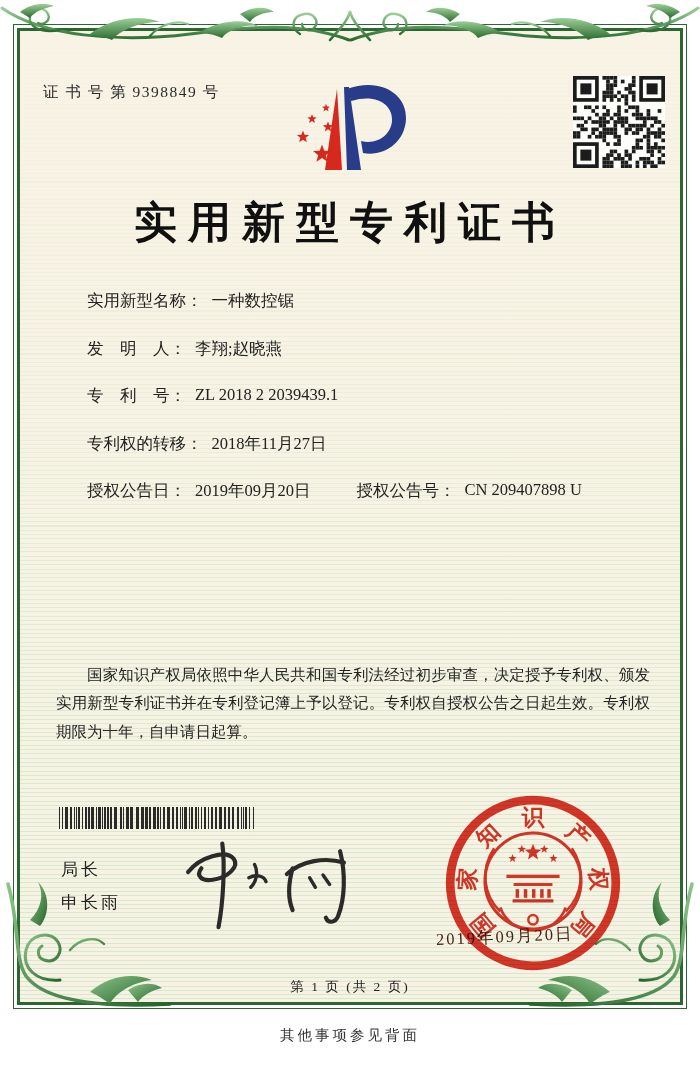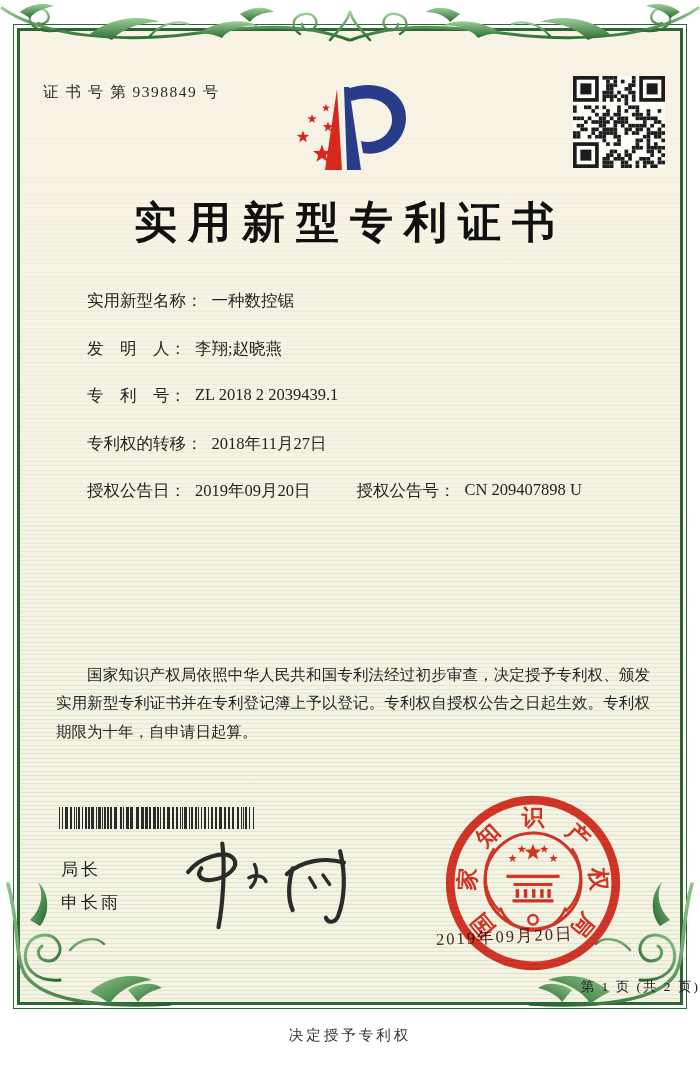--- a/index.html
+++ b/index.html
@@ -20,21 +20,21 @@
          letter-spacing:11px;color:#101010;}
   .fields{left:58px;top:290px;width:596px;}
   .frow{height:47.5px;display:flex;align-items:flex-start;font-size:16.5px;color:#222;margin-left:29px;}
   .flabel{white-space:pre;}
   .fvalue{margin-left:9px;white-space:pre;}
   .grant2{margin-left:46px;font-family:Liberation Serif, serif;}
   .bodytext{left:56px;top:616px;width:594px;font-size:15.5px;line-height:1.83;
             text-align:justify;color:#242424;margin-top:45px;}
   .bodytext p{margin:0;text-indent:2em;}
   .siglabels{left:61px;top:853px;font-size:17px;letter-spacing:3px;line-height:33px;color:#222;}
-  .footer-page{left:0;width:100%;top:978px;text-align:right;font-size:13.5px;letter-spacing:2px;color:#222;}
+  .footer-page{left:0;width:100%;top:978px;text-align:center;font-size:13.5px;letter-spacing:2px;color:#222;}
   .back-note{left:0;width:100%;top:1026px;text-align:center;font-size:14.5px;letter-spacing:3px;color:#333;}
   .seal-date{left:436px;top:926px;font-size:16.5px;letter-spacing:2px;color:#4e221a;
              transform:rotate(-2.5deg);mix-blend-mode:multiply;}
   .seal-svg{mix-blend-mode:multiply;}
   svg{display:block;}
 </style>
 </head>
 <body>
 
 <div class="page">
@@ -466,15 +466,15 @@
         <path d="M58,114 a34,34 0 0 0 64,0" fill="none"></path>
         <circle cx="90" cy="126" r="4.6" fill="none" stroke-width="2.4"></circle>
         <path d="M52,56 a48,48 0 0 0 6,62" fill="none" stroke-width="2.4"></path>
         <path d="M128,56 a48,48 0 0 1 -6,62" fill="none" stroke-width="2.4"></path>
       </g>
     </g>
   </svg>
   <div class="abs seal-date">2019年09月20日</div>
 
   <div class="abs footer-page">第 1 页 (共 2 页)</div>
-  <div class="abs back-note">决定授予专利权</div>
+  <div class="abs back-note">其他事项参见背面</div>
 
 </div>
 
 </body></html>

